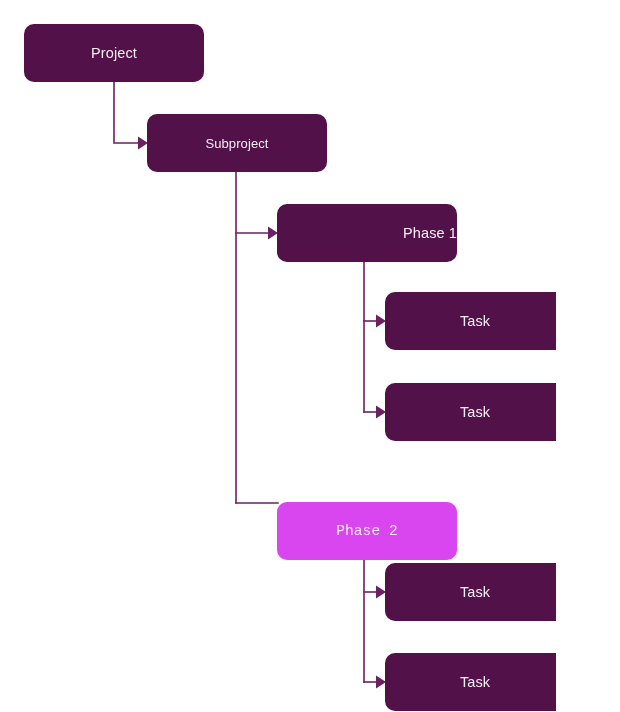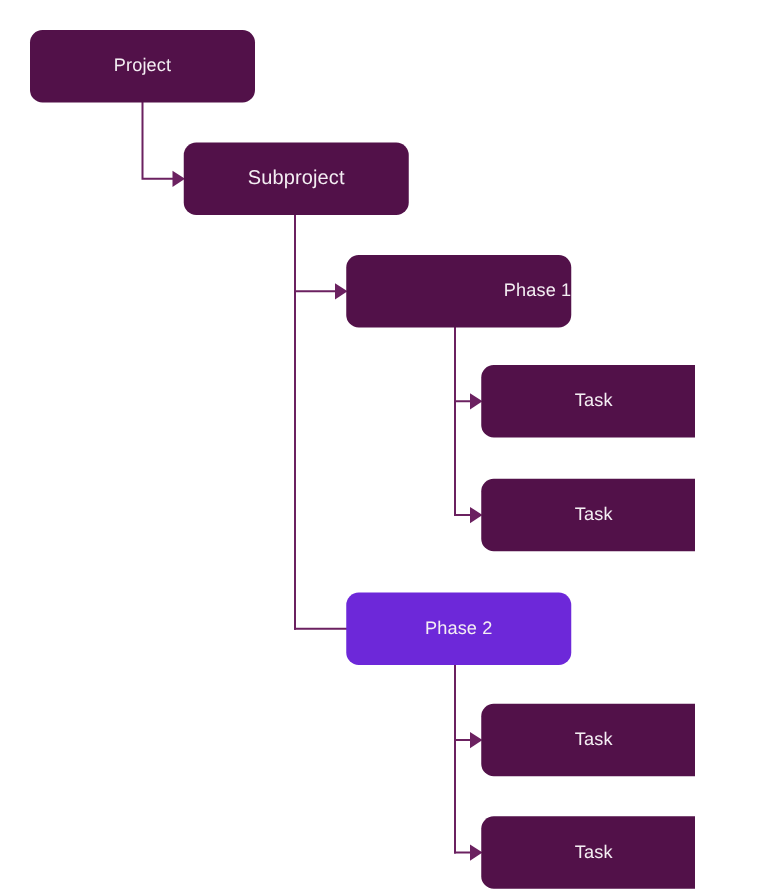--- a/index.html
+++ b/index.html
@@ -91,37 +91,37 @@
       <polygon class="arrow" points="376,675.5 386,682 376,688.5" fill="#6b2160"></polygon>
     </g>
   </svg>
 
   <div id="node-layer">
 
     <div class="node" style="left: 24px; top: 24px; width: 180px; height: 58px; background: rgb(82, 17, 73); color: rgb(244, 238, 243); border-radius: 10px; font-size: 14.5px;">
       <span class="node-label">Project</span>
     </div>
 
-    <div class="node" style="left: 147px; top: 114px; width: 180px; height: 58px; background: rgb(82, 17, 73); color: rgb(244, 238, 243); border-radius: 10px; font-size: 16px;">
+    <div class="node" style="left: 147px; top: 114px; width: 180px; height: 58px; background: rgb(82, 17, 73); color: rgb(244, 238, 243); border-radius: 10px; font-size: 13px;">
       <span class="node-label">Subproject</span>
     </div>
 
     <div class="node" style="left: 277px; top: 204px; width: 180px; height: 58px; background: rgb(82, 17, 73); color: rgb(244, 238, 243); border-radius: 10px; font-size: 14.5px; justify-content: flex-end;">
       <span class="node-label">Phase 1</span>
     </div>
 
     <div class="node" style="left: 385px; top: 292px; width: 180px; height: 58px; background: rgb(82, 17, 73); color: rgb(244, 238, 243); border-radius: 10px; font-size: 14.5px;">
       <span class="node-label">Task</span>
     </div>
 
     <div class="node" style="left: 385px; top: 383px; width: 180px; height: 58px; background: rgb(82, 17, 73); color: rgb(244, 238, 243); border-radius: 10px; font-size: 14.5px;">
       <span class="node-label">Task</span>
     </div>
 
-    <div class="node" style="left: 277px; top: 474px; width: 180px; height: 58px; background: #6d28d9; color: rgb(244, 238, 243); border-radius: 10px; font-size: 14.5px;">
+    <div class="node" style="left: 277px; top: 502px; width: 180px; height: 58px; background: #d946ef; color: rgb(244, 238, 243); border-radius: 10px; font-size: 14.5px; font-family: Liberation Mono, monospace;">
       <span class="node-label">Phase 2</span>
     </div>
 
     <div class="node" style="left: 385px; top: 563px; width: 180px; height: 58px; background: rgb(82, 17, 73); color: rgb(244, 238, 243); border-radius: 10px; font-size: 14.5px;">
       <span class="node-label">Task</span>
     </div>
 
     <div class="node" style="left: 385px; top: 653px; width: 180px; height: 58px; background: rgb(82, 17, 73); color: rgb(244, 238, 243); border-radius: 10px; font-size: 14.5px;">
       <span class="node-label">Task</span>
     </div>

